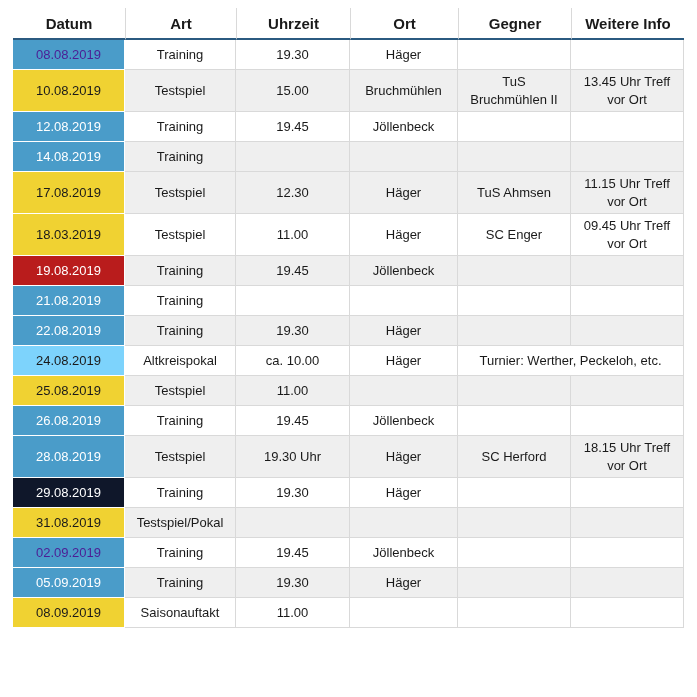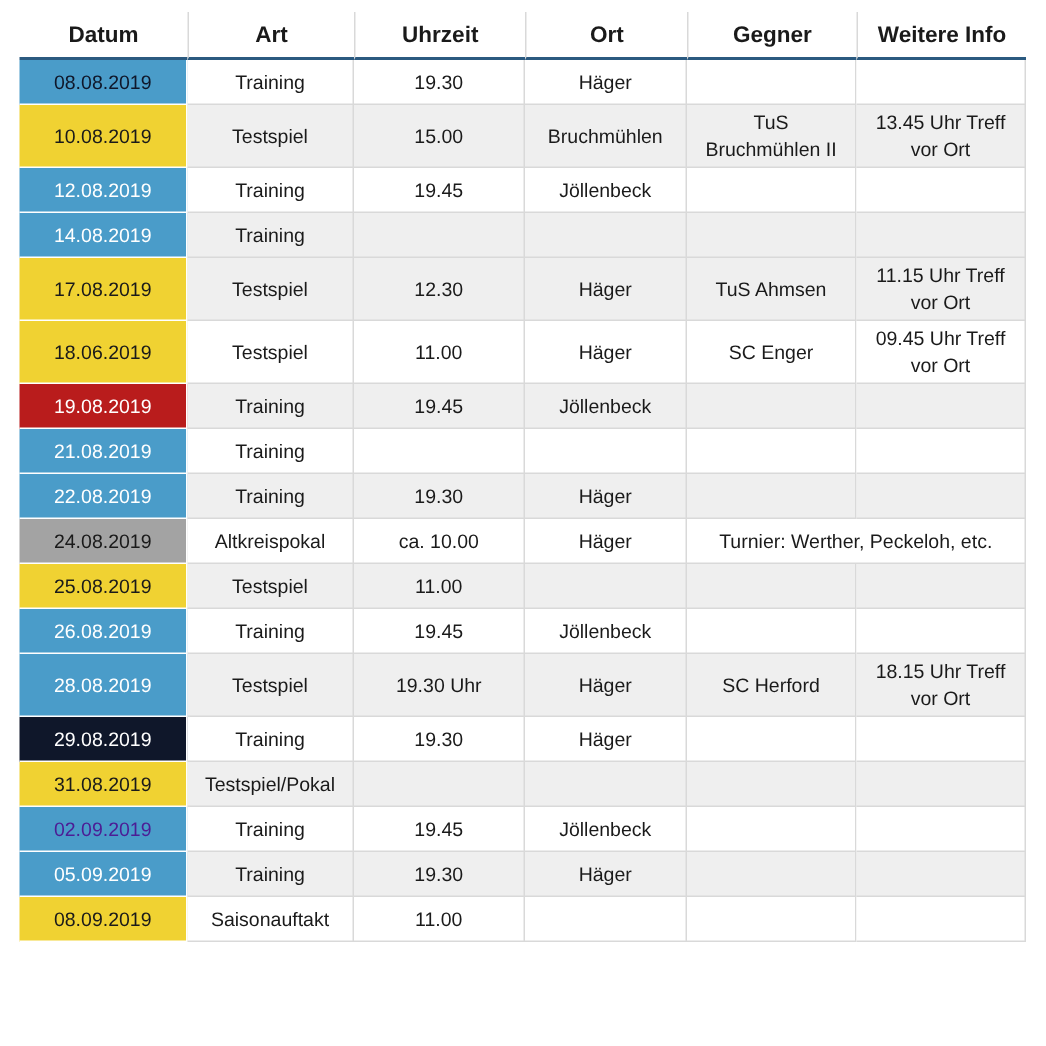--- a/index.html
+++ b/index.html
@@ -84,21 +84,21 @@
         <th>Datum</th>
         <th>Art</th>
         <th>Uhrzeit</th>
         <th>Ort</th>
         <th>Gegner</th>
         <th>Weitere Info</th>
       </tr>
     </thead>
     <tbody id="schedule-body">
         <tr>
-          <td class="date" style="background: rgb(74, 156, 201); color: #0f172a;">08.08.2019</td>
+          <td class="date" style="background: rgb(74, 156, 201); color: #4c1d95;">08.08.2019</td>
           <td>Training</td>
           <td>19.30</td>
           <td>Häger</td>
           <td></td>
           <td></td>
         </tr>
         <tr class="zebra">
           <td class="date" style="background: rgb(240, 210, 50); color: rgb(26, 26, 26);">10.08.2019</td>
           <td>Testspiel</td>
           <td>15.00</td>
@@ -124,21 +124,21 @@
         </tr>
         <tr class="zebra">
           <td class="date" style="background: rgb(240, 210, 50); color: rgb(26, 26, 26); margin-top: 25px;">17.08.2019</td>
           <td>Testspiel</td>
           <td>12.30</td>
           <td>Häger</td>
           <td>TuS Ahmsen</td>
           <td>11.15 Uhr Treff vor Ort</td>
         </tr>
         <tr>
-          <td class="date" style="background: rgb(240, 210, 50); color: rgb(26, 26, 26);">18.06.2019</td>
+          <td class="date" style="background: rgb(240, 210, 50); color: rgb(26, 26, 26);">18.03.2019</td>
           <td>Testspiel</td>
           <td>11.00</td>
           <td>Häger</td>
           <td>SC Enger</td>
           <td>09.45 Uhr Treff vor Ort</td>
         </tr>
         <tr class="zebra">
           <td class="date" style="background: #b91c1c; color: rgb(255, 255, 255);">19.08.2019</td>
           <td>Training</td>
           <td>19.45</td>
@@ -156,21 +156,21 @@
         </tr>
         <tr class="zebra">
           <td class="date" style="background: rgb(74, 156, 201); color: rgb(255, 255, 255);">22.08.2019</td>
           <td>Training</td>
           <td>19.30</td>
           <td>Häger</td>
           <td></td>
           <td></td>
         </tr>
         <tr>
-          <td class="date" style="background: #a3a3a3; color: rgb(26, 26, 26);">24.08.2019</td>
+          <td class="date" style="background: #7dd3fc; color: rgb(26, 26, 26);">24.08.2019</td>
           <td>Altkreispokal</td>
           <td>ca. 10.00</td>
           <td>Häger</td>
           <td colspan="2">Turnier: Werther, Peckeloh, etc.</td>
         </tr>
         <tr class="zebra">
           <td class="date" style="background: rgb(240, 210, 50); color: rgb(26, 26, 26);">25.08.2019</td>
           <td>Testspiel</td>
           <td>11.00</td>
           <td></td>

